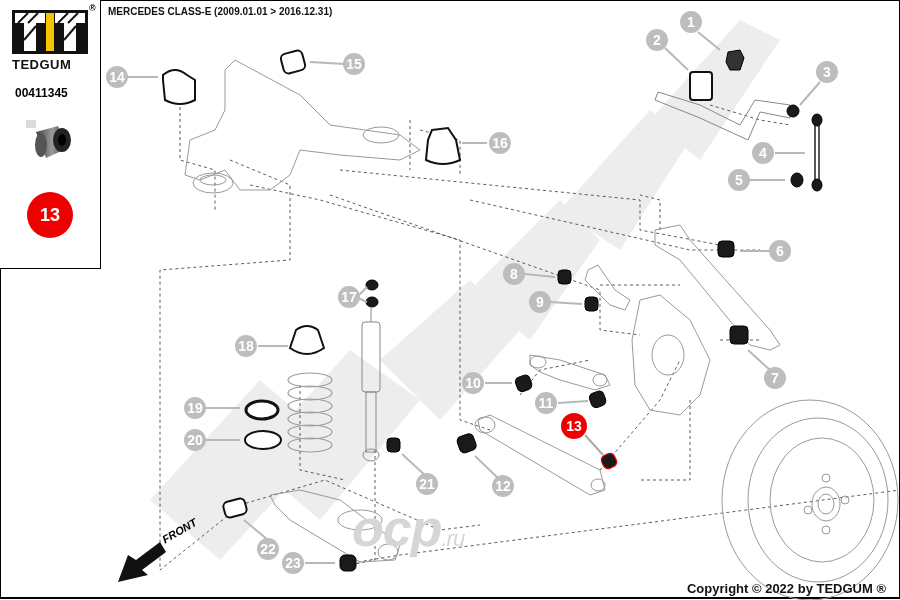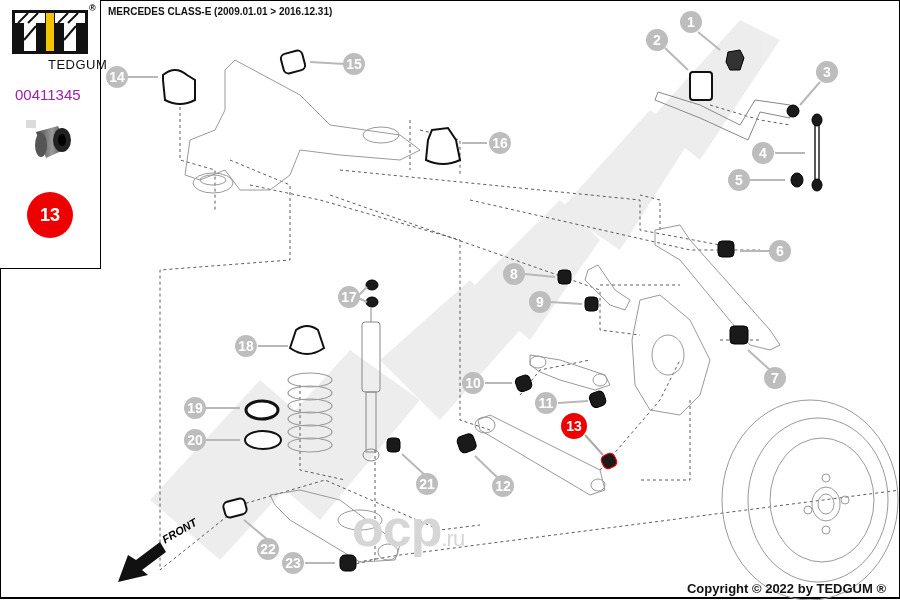--- a/index.html
+++ b/index.html
@@ -1,29 +1,29 @@
 <!DOCTYPE html>
 <html><head>
   <meta charset="utf-8">
   <style>
     html, body { margin: 0; padding: 0; background: #ffffff; }
     body { width: 900px; height: 600px; position: relative; overflow: hidden; font-family: "Liberation Sans", sans-serif; }
     .frame { position: absolute; left: 0; top: 0; width: 898px; height: 596px; border: 1px solid #000; border-bottom: 2px solid #000; box-sizing: content-box; }
     .sidebar { position: absolute; left: 0; top: 0; width: 100px; height: 268px; border-right: 1px solid #000; border-bottom: 1px solid #000; background: #fff; z-index: 5; }
     .logo { position: absolute; left: 12px; top: 10px; width: 76px; height: 44px; background: #111; overflow: hidden; }
     .reg-mark { position: absolute; left: 89px; top: 3px; font-size: 9px; font-weight: bold; color: #000; }
-    .brand { position: absolute; left: 12px; top: 57px; width: 78px; font-weight: normal; font-size: 13px; letter-spacing: 0.5px; color: #111; margin-left: 36px; }
-    .partno { position: absolute; left: 15px; top: 86px; font-size: 15px; font-weight: normal; color: #a21caf; }
+    .brand { position: absolute; left: 12px; top: 57px; width: 78px; font-weight: bold; font-size: 13px; letter-spacing: 0.5px; color: #111; }
+    .partno { position: absolute; left: 15px; top: 86px; font-size: 12px; font-weight: bold; color: #000000; }
     .thumb { position: absolute; left: 22px; top: 118px; width: 56px; height: 48px; }
     .badge13 { position: absolute; left: 27px; top: 192px; width: 46px; height: 46px; border-radius: 50%; background: #ee0000; color: #fff; font-weight: bold; font-size: 18px; display: flex; align-items: center; justify-content: center; }
     .title { position: absolute; left: 108px; top: 6px; font-weight: bold; font-size: 10px; color: #111; white-space: nowrap; }
     .copyright { position: absolute; right: 14px; bottom: 4px; font-weight: bold; font-size: 13px; color: #111; margin-top: 8px; }
     svg.diagram { position: absolute; left: 0; top: 0; }
     .callout-text { font-family: "Liberation Sans", sans-serif; font-weight: bold; fill: #fff; font-size: 14px; }
-    .watermark-ocp { position: absolute; left: 352px; top: 498px; font-size: 52px; font-weight: bold; color: #d6d6d6; letter-spacing: -1px; }
+    .watermark-ocp { position: absolute; left: 352px; top: 498px; font-size: 52px; font-weight: bold; color: #d6d6d6; letter-spacing: -1px; font-style: italic; }
     .watermark-ocp span { font-size: 22px; font-weight: normal; }
     .front { position: absolute; left: 160px; top: 535px; font-size: 11px; font-weight: bold; font-style: italic; color: #000; transform: rotate(-30deg); transform-origin: left top; }
   </style>
 </head>
 <body>
 
 <div class="frame"></div>
 
 <svg class="diagram" width="900" height="600" viewBox="0 0 900 600">
 

